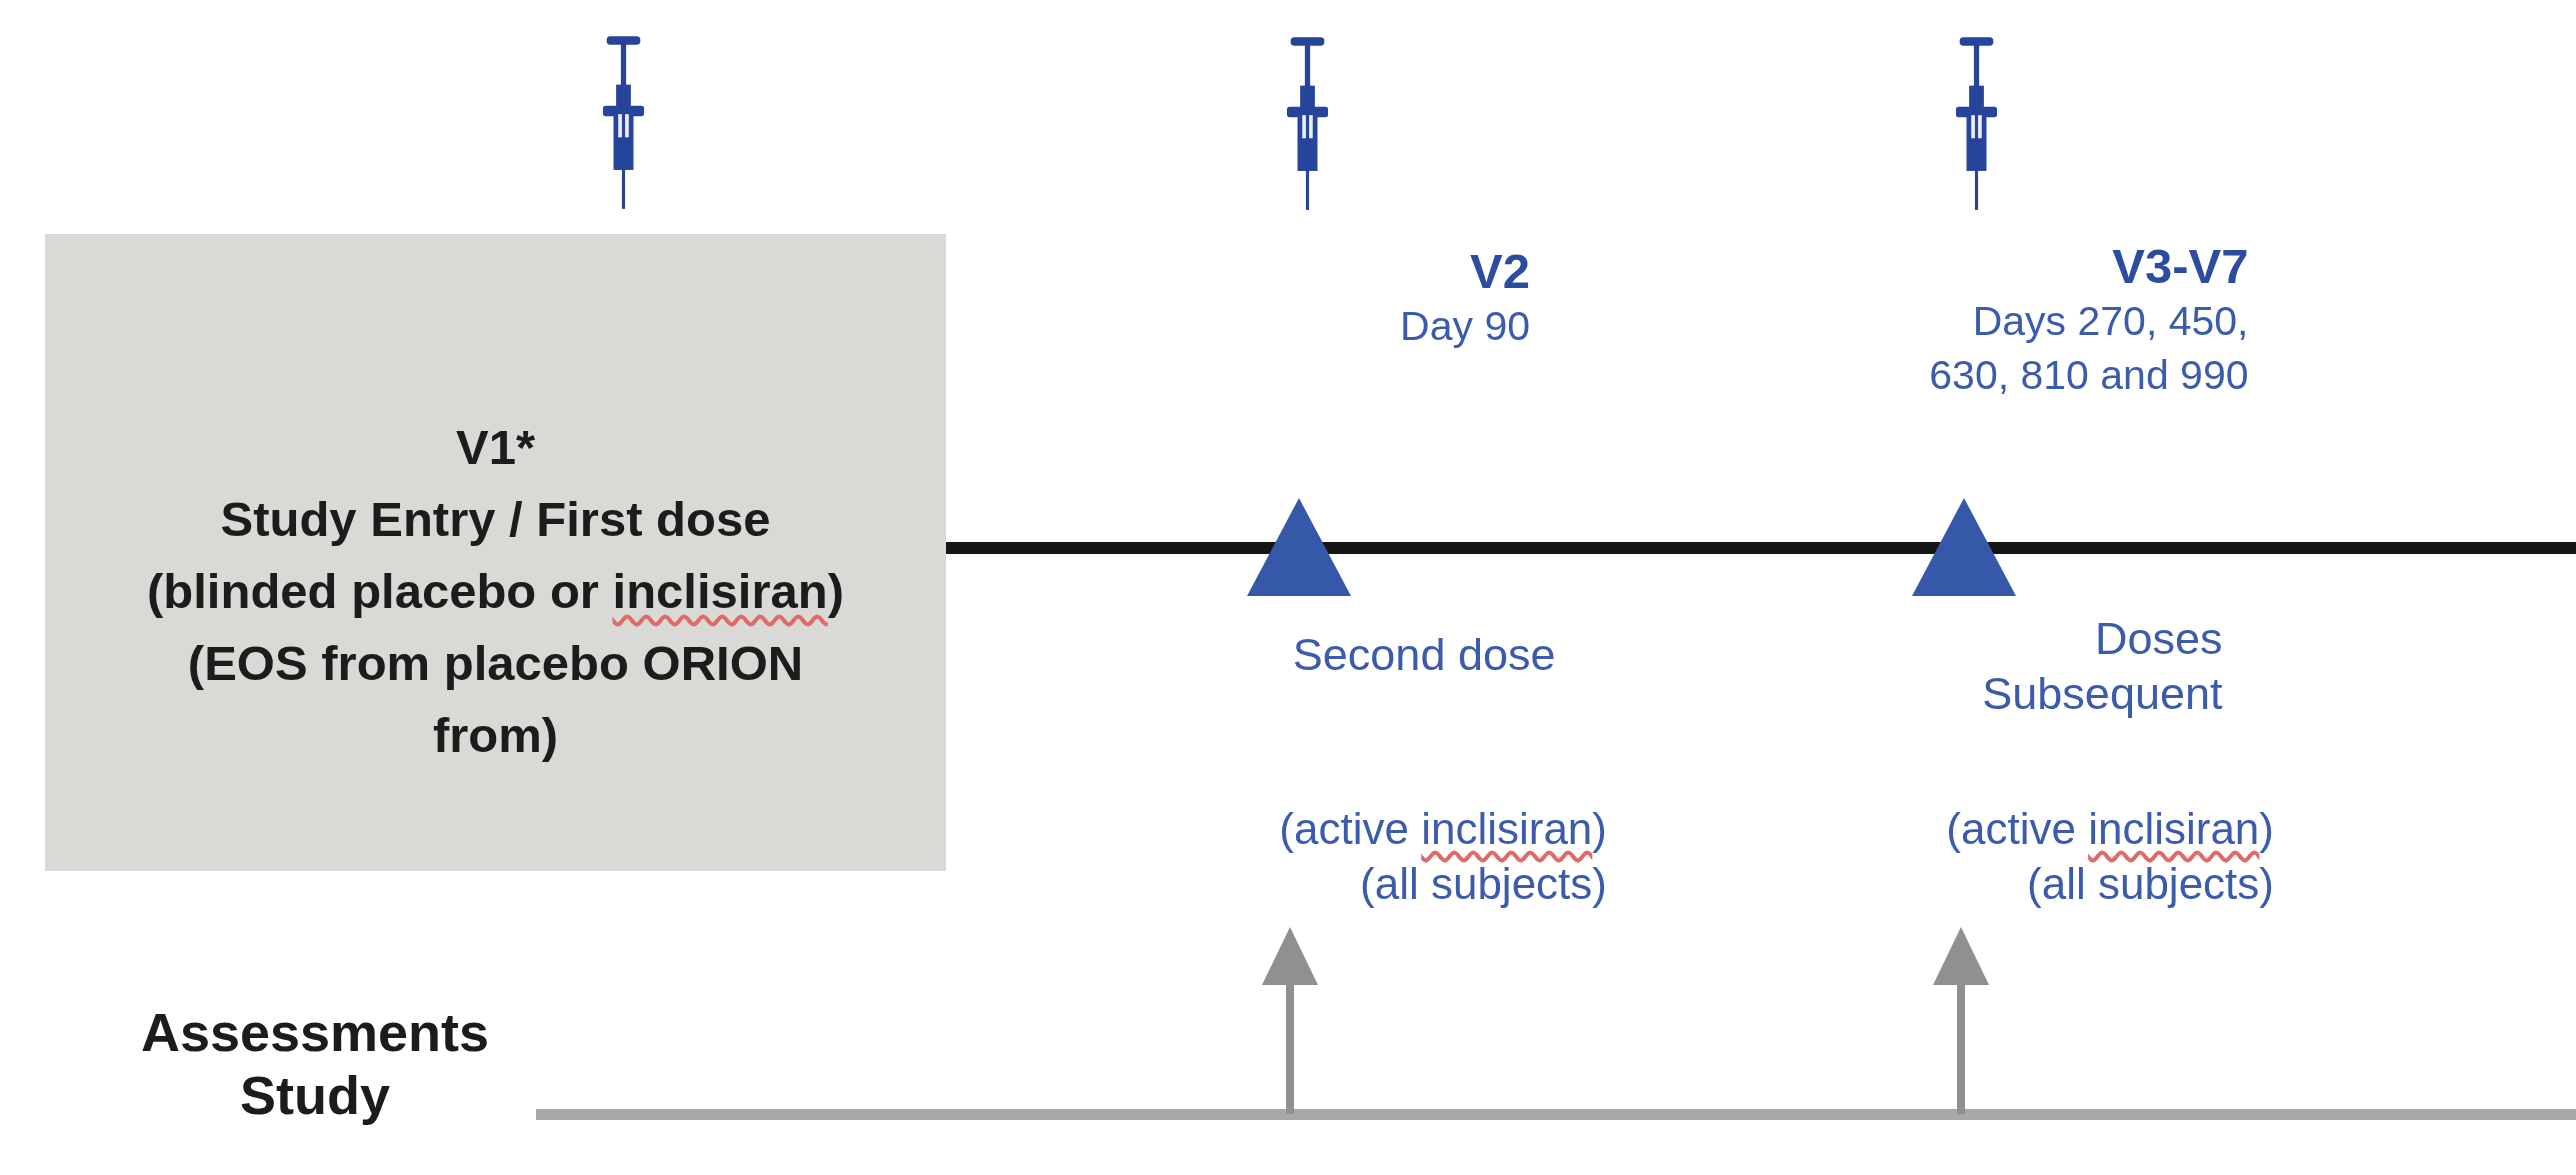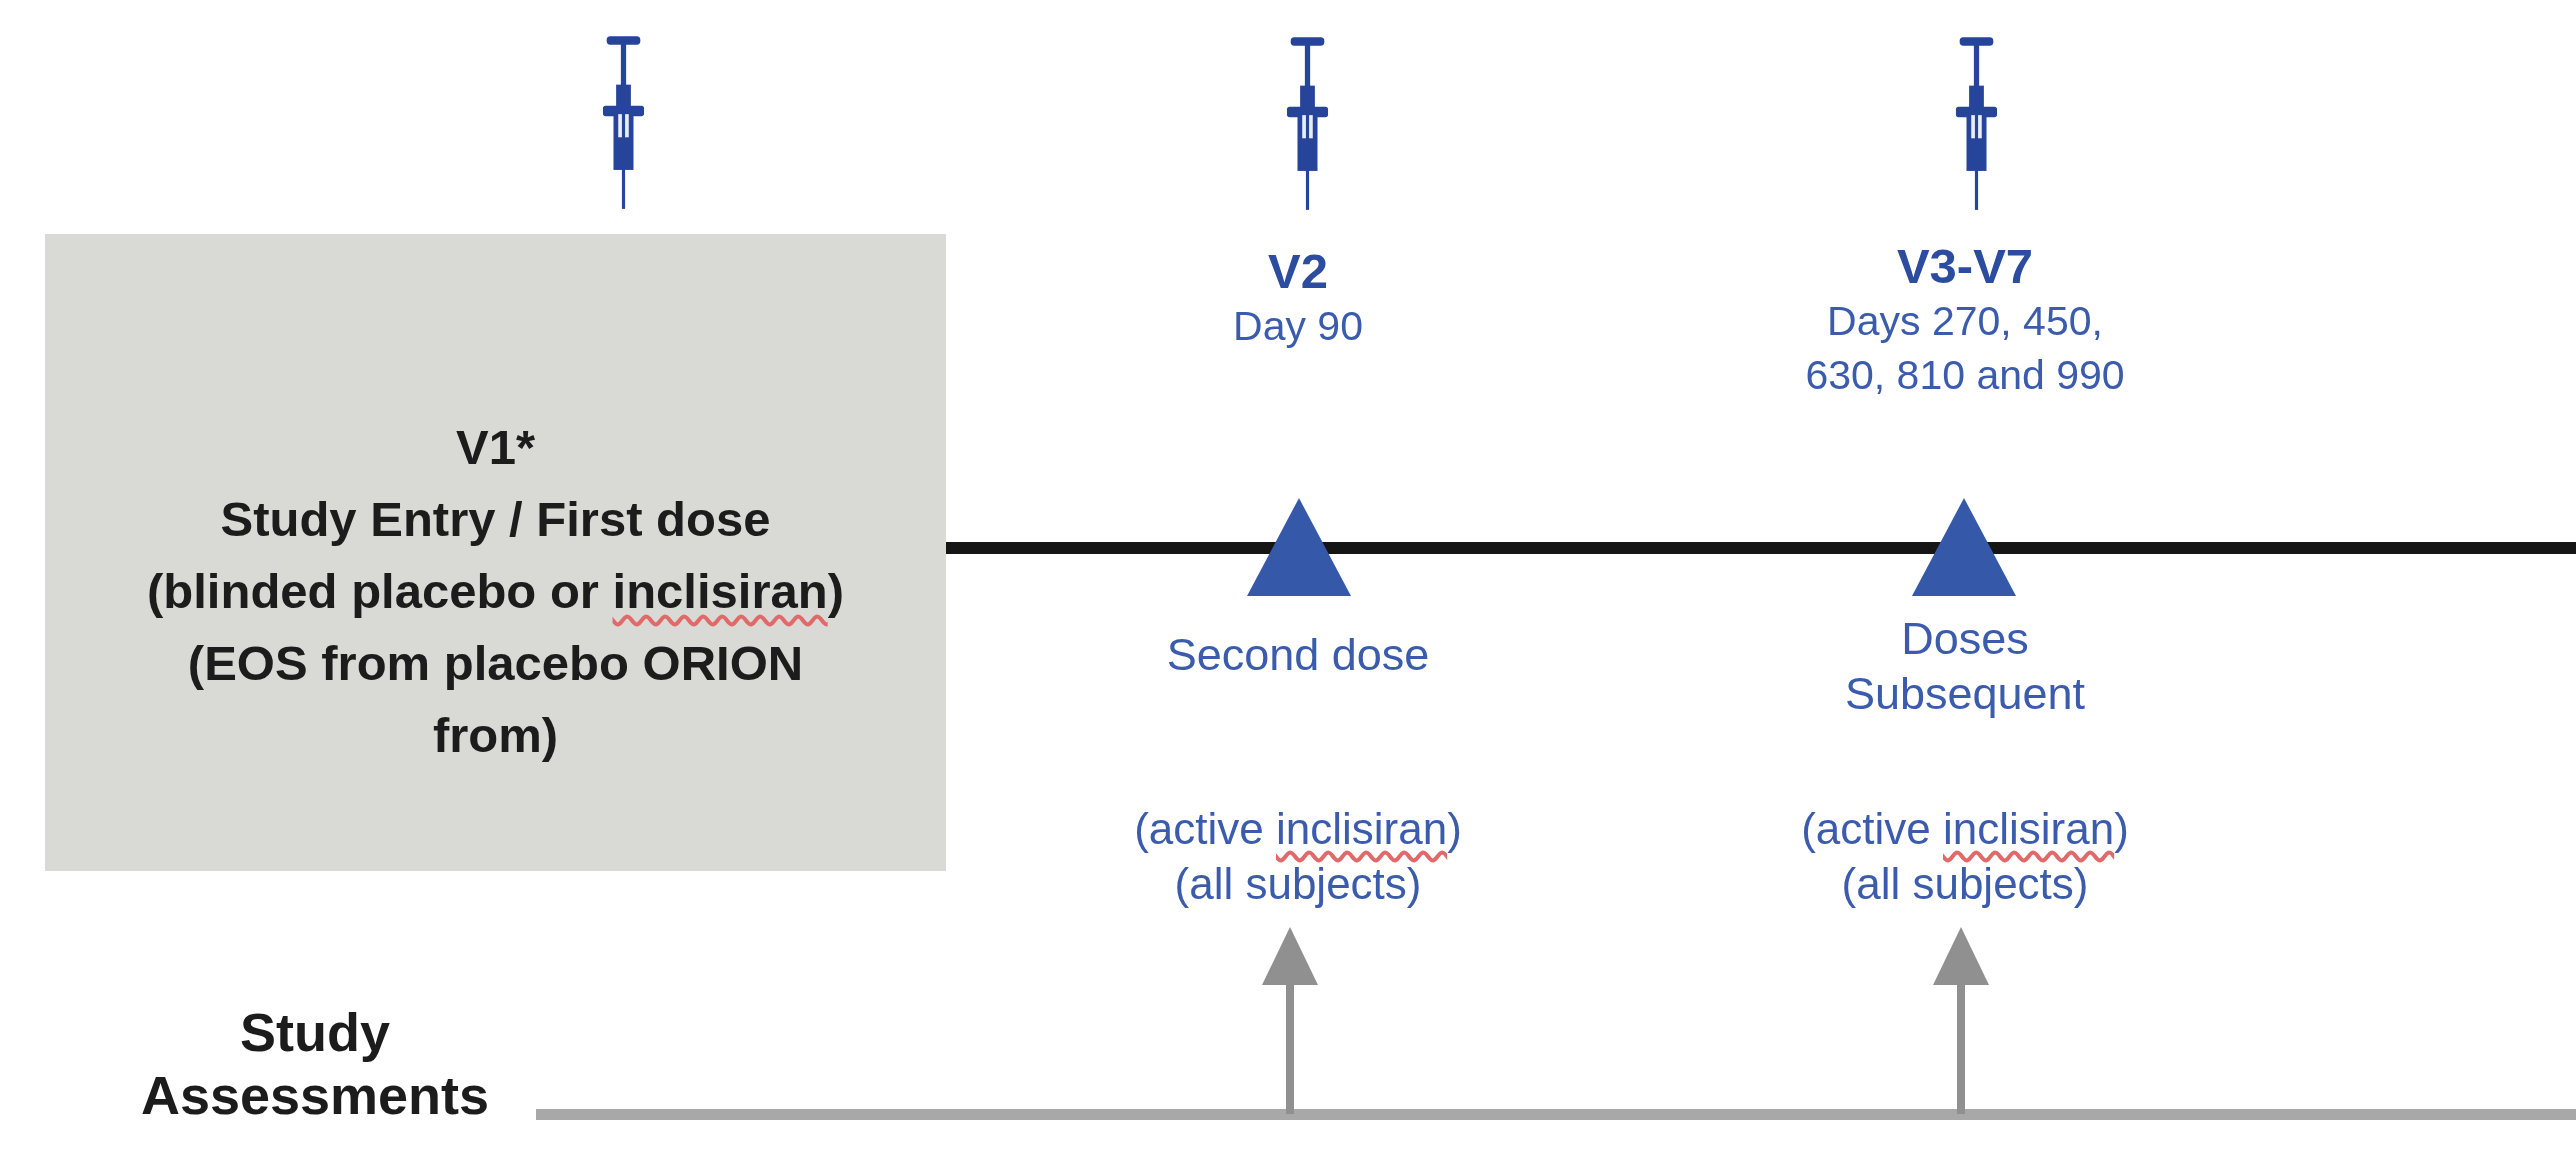--- a/index.html
+++ b/index.html
@@ -4,21 +4,21 @@
 <style>
   html,body{margin:0;padding:0;background:#ffffff;}
   #canvas{
     position:relative;
     width:3153px;height:1176px;
     background:#ffffff;
     font-family:"Liberation Sans", sans-serif;
     overflow:hidden;
   }
   .abs{position:absolute;}
-  .center-col{transform:translateX(-50%);text-align:center;}
+  .center-col{transform:translateX(-50%);text-align:right;}
 
   
   .gray-box{
     background:#d9d9d5;
     display:flex;align-items:center;justify-content:center;
   }
   .v1-text{
     color:#1c1c1c;font-weight:bold;font-size:49px;line-height:72px;
     text-align:center;margin-top:77px;width:100%;
   }
@@ -144,22 +144,22 @@
     <div>Doses</div>
     <div>Subsequent</div>
   </div>
 
   <div class="abs center-col note-label" style="left:1965px;top:773px;width:618px;">
     <div><span>(active </span><span class="squiggle">inclisiran</span><span>)</span></div>
     <div>(all subjects)</div>
   </div>
 
   <div class="abs center-col assess-label" style="left:315px;top:1001px;width:567px;">
+    <div>Assessments</div>
     <div>Study</div>
-    <div>Assessments</div>
   </div>
 
   <div class="abs assess-line" style="left:536px;top:1109px;width:2433px;"></div>
 
   <div class="abs assess-stem" style="left:1286px;top:979px;height:135px;"></div>
   <div class="abs assess-head" style="left:1262px;top:927px;"></div>
 
   <div class="abs assess-stem" style="left:1957px;top:979px;height:135px;"></div>
   <div class="abs assess-head" style="left:1933px;top:927px;"></div>
 

